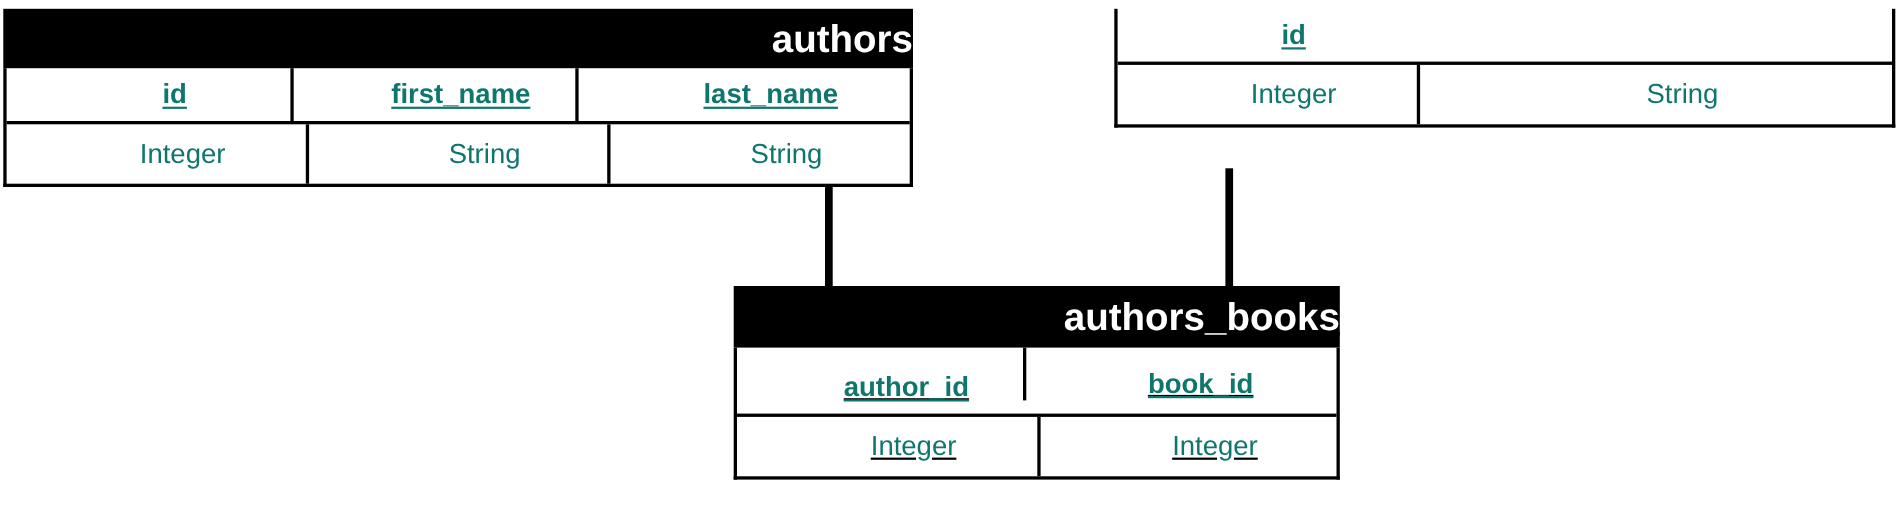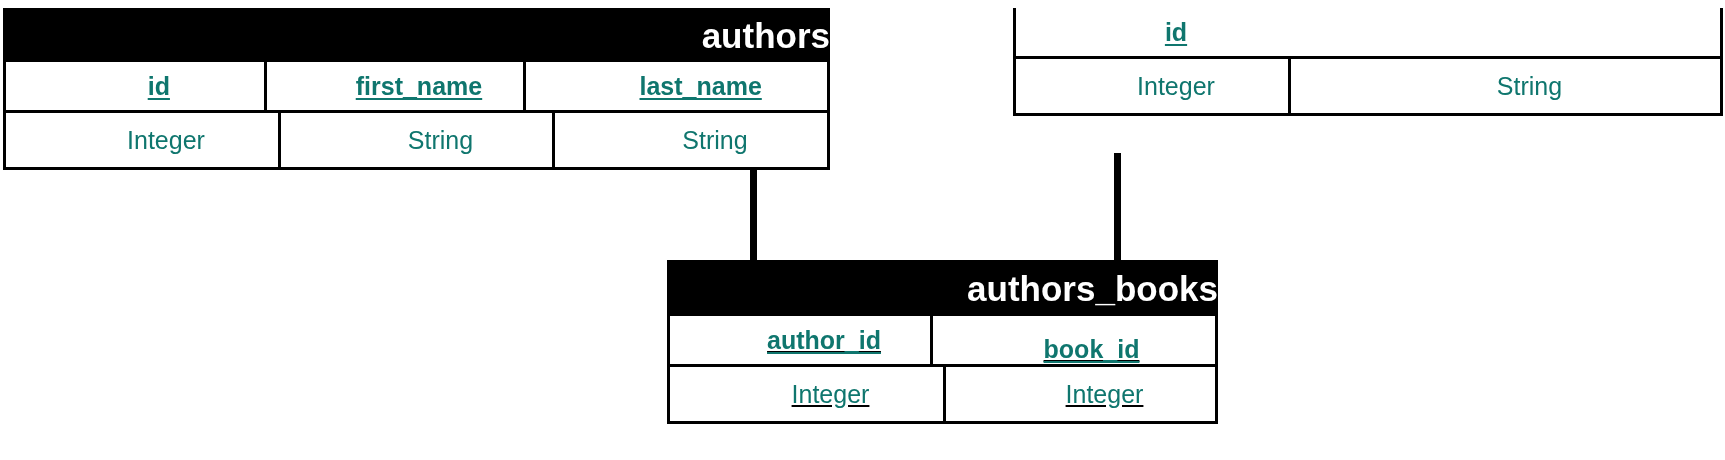--- a/index.html
+++ b/index.html
@@ -132,21 +132,21 @@
       </div>
     </div>
   </div>
 
   <div class="entity" style="left:667px; top:260px; width:551px;text-decoration:underline;">
     <div class="entity-header" style="height:56px;">
       <span>authors_books</span>
     </div>
     <div class="entity-body">
       <div class="row row-fields">
-        <div class="cell cell-field" style="width:260px;">
+        <div class="cell cell-field" style="width:260px;margin-top:12px;">
           <span>author_id</span>
         </div>
         <div class="cell cell-field" style="width:272px;align-items:flex-end;">
           <span>book_id</span>
         </div>
       </div>
       <div class="row row-types">
         <div class="cell cell-type" style="width:273px;">Integer</div>
         <div class="cell cell-type" style="width:272px;">Integer</div>
       </div>

